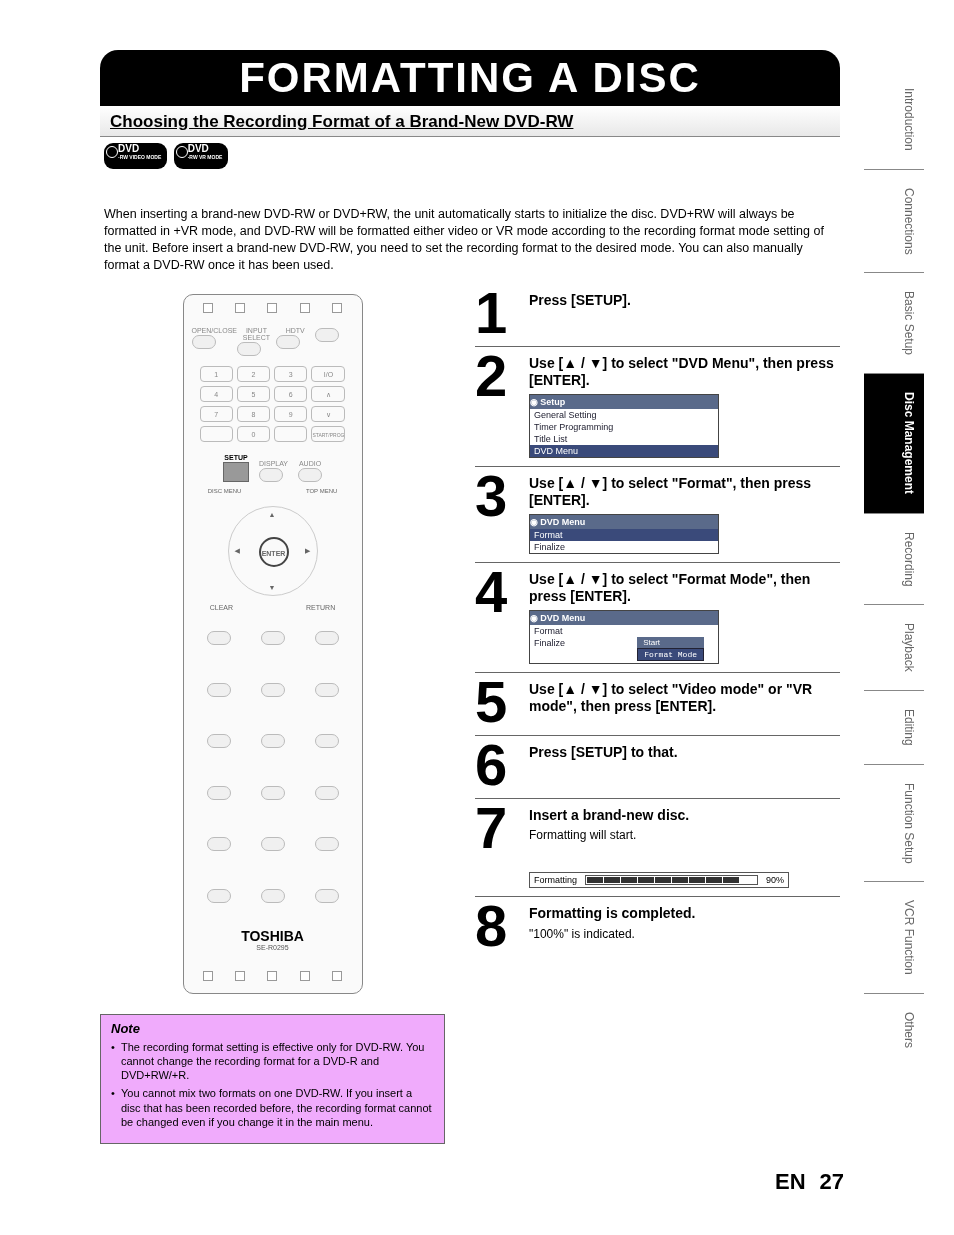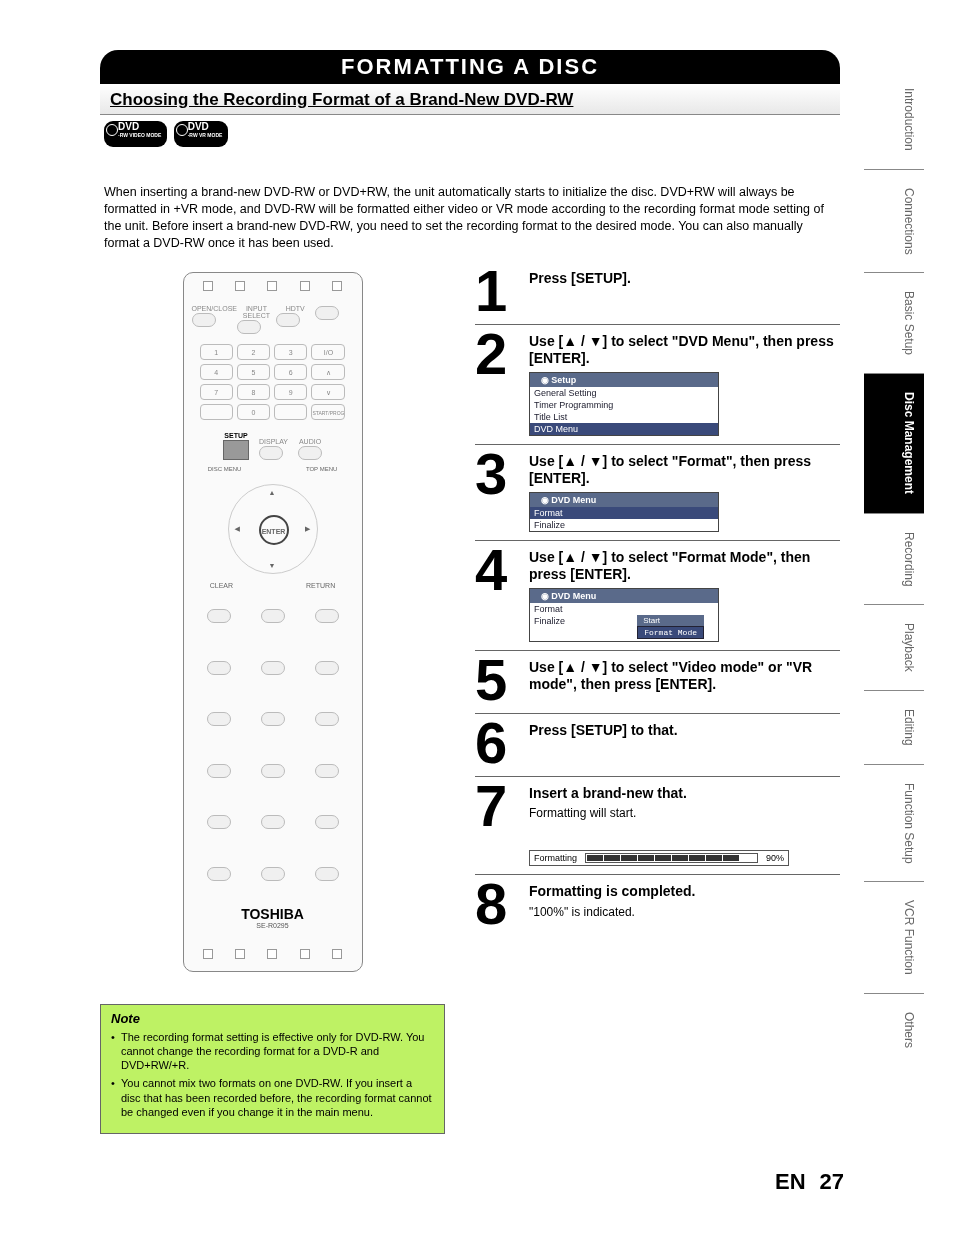--- a/index.html
+++ b/index.html
@@ -15,21 +15,21 @@
   .page {
     position: absolute;
     left: 100px;
     top: 50px;
     width: 740px;
     height: 1120px;
   }
   .title-bar {
     background: #000;
     color: #fff;
-    font-size: 22px;
+    font-size: 42px;
     font-weight: bold;
     text-align: center;
     padding: 4px 0;
     letter-spacing: 2px;
     border-radius: 18px 18px 0 0;
   }
   .subtitle {
     font-size: 17px;
     font-weight: bold;
     padding: 6px 0 4px 10px;
@@ -69,21 +69,20 @@
   }
   .columns {
     display: flex;
     gap: 30px;
   }
   .col-left {
     width: 345px;
     display: flex;
     flex-direction: column;
     align-items: center;
-    gap: 12px;
   }
   .remote {
     width: 180px;
     height: 700px;
     border: 1px solid #888;
     border-radius: 10px;
     background: #fafafa;
     filter: blur(0.4px);
     margin-top: 10px;
     padding: 8px;
@@ -197,21 +196,21 @@
     width: 190px;
     border: 1px solid #444;
     background: #fff;
     font-size: 9px;
     margin-top: 4px;
   }
   .menu-header {
     background: #5a6a8a;
     color: #fff;
     font-weight: bold;
-    padding: 2px 11px;
+    padding: 2px 0;
   }
   .menu-item {
     padding: 1px 4px;
     color: #223;
   }
   .menu-item.sel {
     background: #3a4a7a;
     color: #fff;
   }
   .menu-sub-box {
@@ -236,21 +235,21 @@
     gap: 1px;
   }
   .progress-seg {
     flex: 1;
     background: #333;
   }
   .progress-seg.empty { background: #fff; }
   .note-box {
     width: 345px;
     border: 1px solid #666;
-    background: #bef264;
+    background: #f0abfc;
     padding: 6px 10px 10px 10px;
     font-size: 11px;
     margin-top: 20px;
   }
   .note-title {
     font-weight: bold;
     font-style: italic;
     margin-bottom: 4px;
     font-size: 13px;
   }
@@ -507,21 +506,21 @@
         </div>
         <div class="step">
           <div class="step-num">6</div>
           <div class="step-body">
             <div class="step-title">Press [SETUP] to that.</div>
           </div>
         </div>
         <div class="step">
           <div class="step-num">7</div>
           <div class="step-body">
-            <div class="step-title">Insert a brand-new that.</div>
+            <div class="step-title">Insert a brand-new disc.</div>
             <div class="step-sub">Formatting will start.</div>
             <div class="progress-box">
               <span>Formatting</span>
               <div class="progress-bar">
                 <div class="progress-seg"></div>
                 <div class="progress-seg"></div>
                 <div class="progress-seg"></div>
                 <div class="progress-seg"></div>
                 <div class="progress-seg"></div>
                 <div class="progress-seg"></div>

